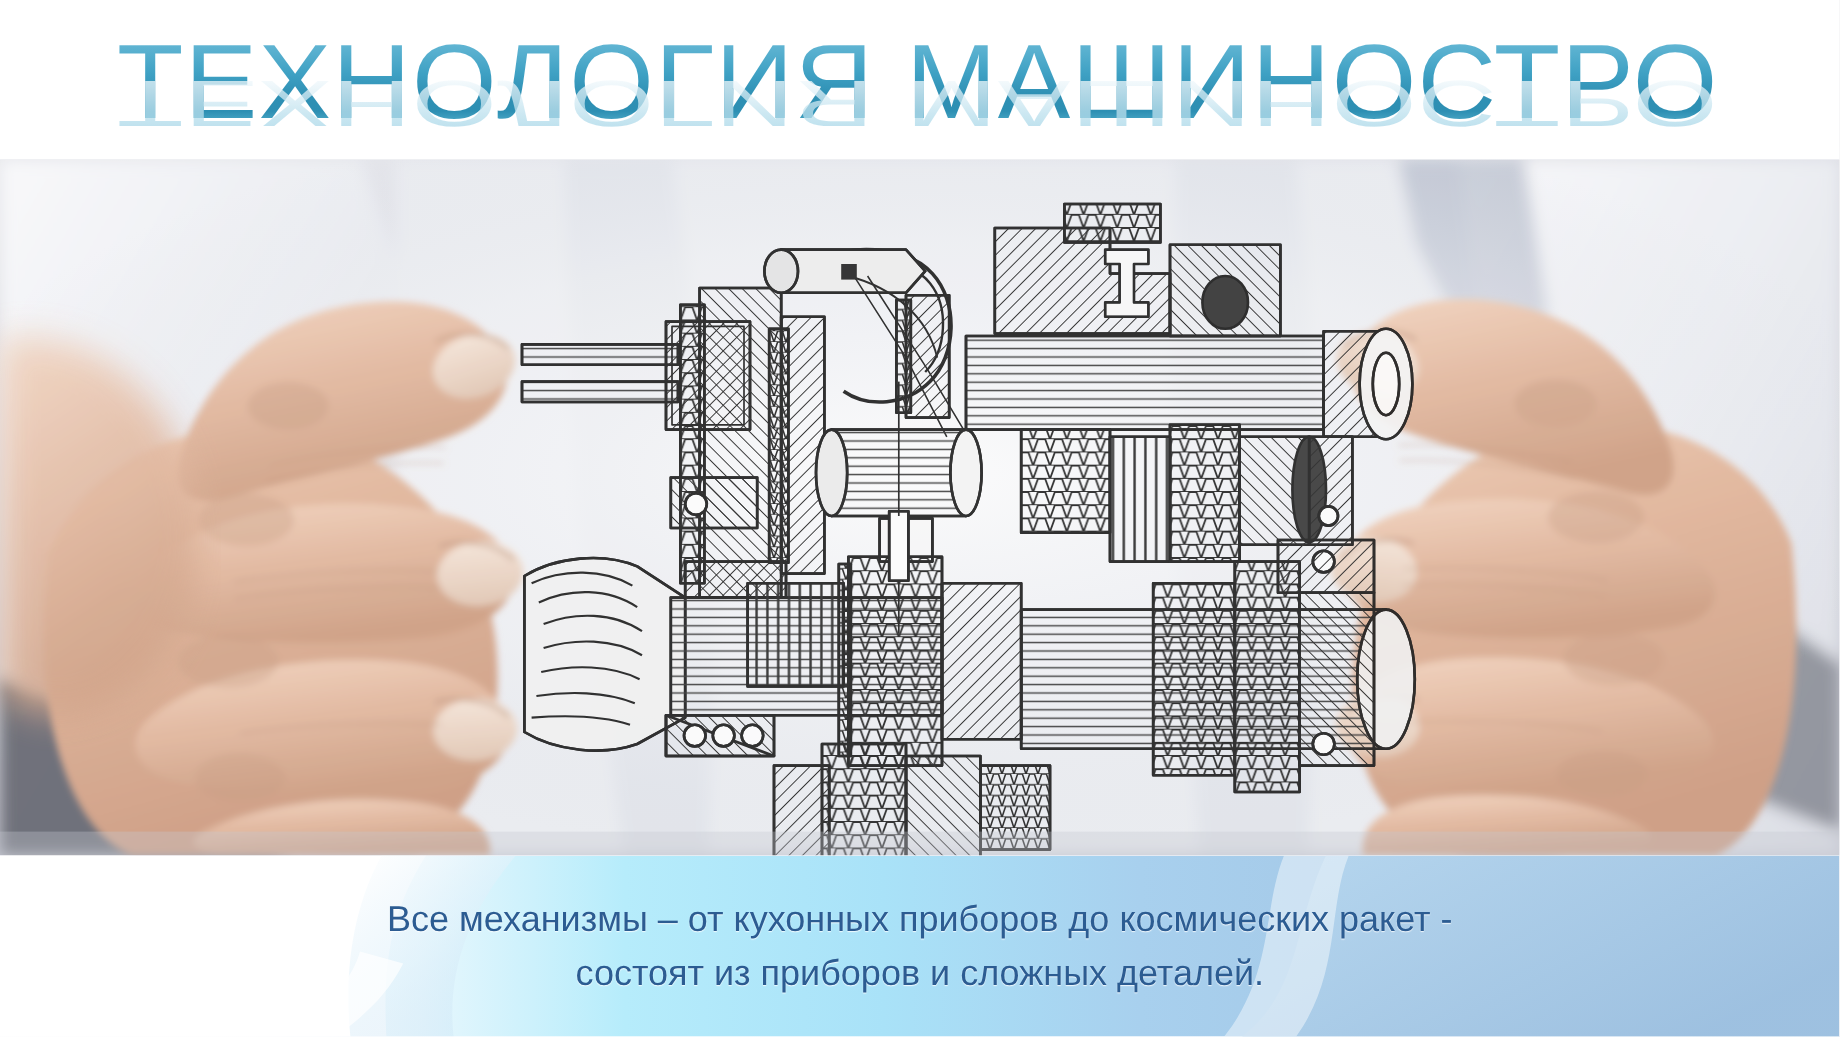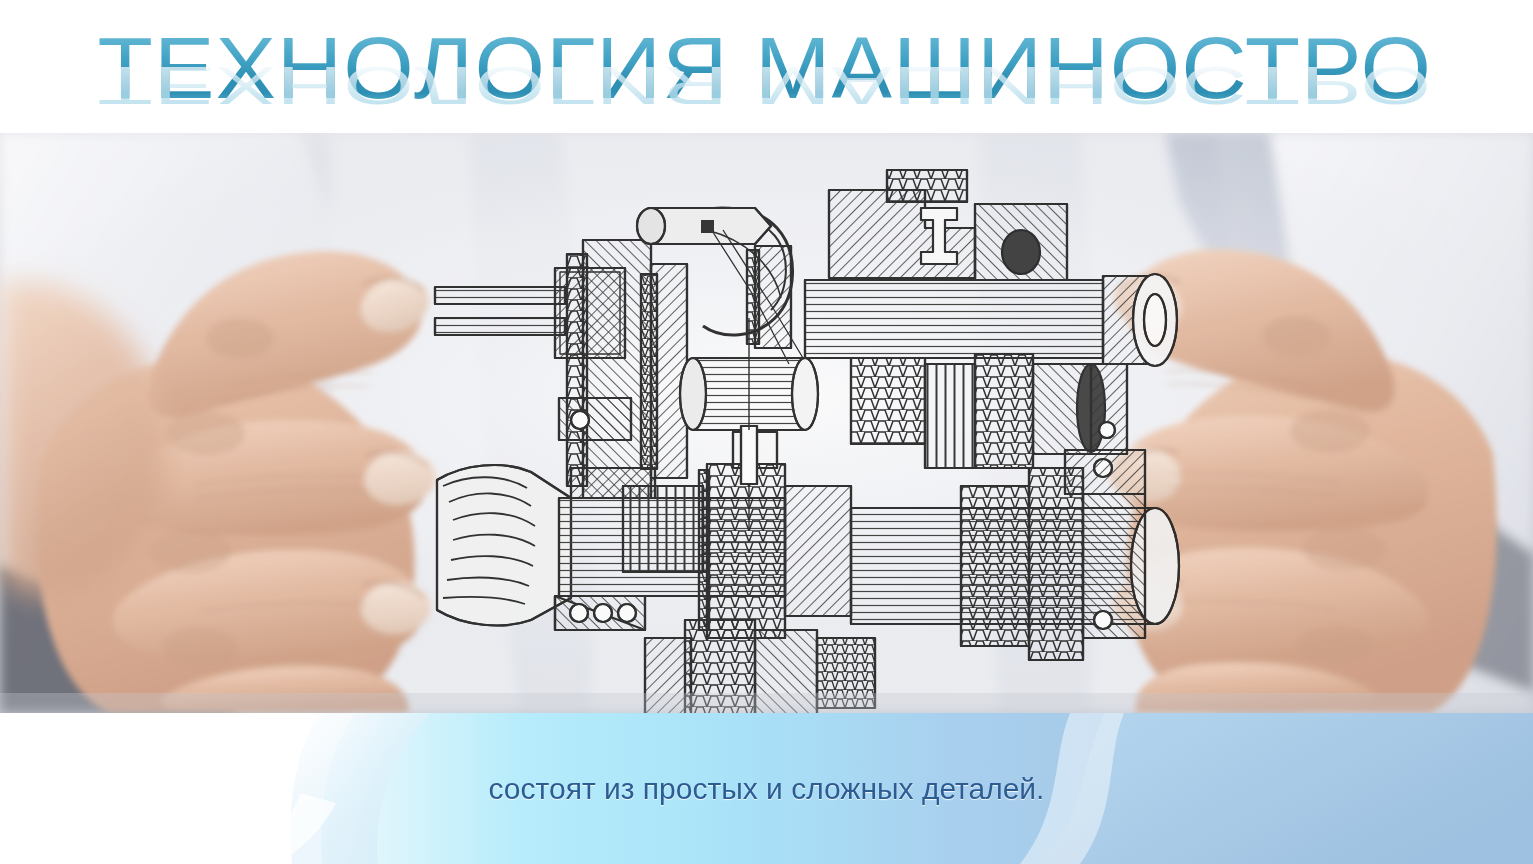--- a/index.html
+++ b/index.html
@@ -476,17 +476,18 @@
       <path d="M0,0 L355,0 C330,40 318,80 322,151 L0,151 Z" fill="#ffffff"></path>
       <path d="M318,0 L430,0 C392,44 372,96 378,151 L292,151 C286,92 296,40 318,0 Z" fill="url(#capG2)"></path>
 
       <path d="M1105,0 L1533,0 L1533,151 L1035,151 C1085,112 1078,56 1105,0 Z" fill="url(#capG3)" opacity=".85"></path>
       <path d="M1070,0 C1052,44 1062,98 1020,151 L1080,151 C1118,98 1106,44 1124,0 Z" fill="#ffffff" opacity=".45"></path>
 
       <path d="M240,151 C268,128 292,108 300,80 L336,90 C322,118 300,136 280,151 Z" fill="#ffffff" opacity=".7"></path>
     </svg>
 
     <div class="caption-text">
-      <div class="caption-line">состоят из простых и сложных деталей.</div>
+      <div class="caption-line">Все механизмы – от кухонных приборов до космических ракет -</div>
+      <div class="caption-line">состоят из приборов и сложных деталей.</div>
     </div>
   </div>
 
 </div>
 
 </body></html>

